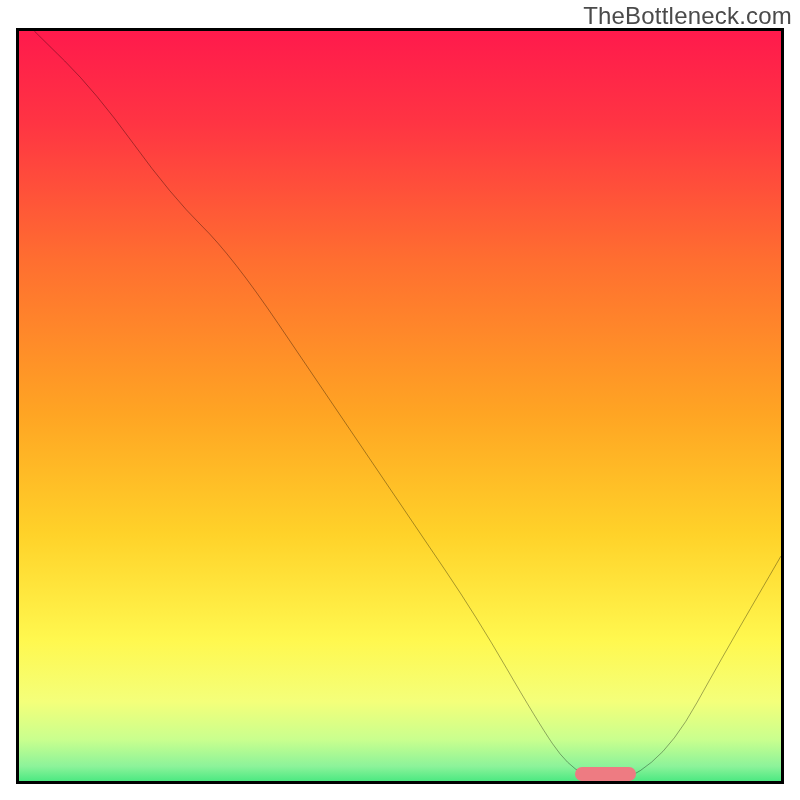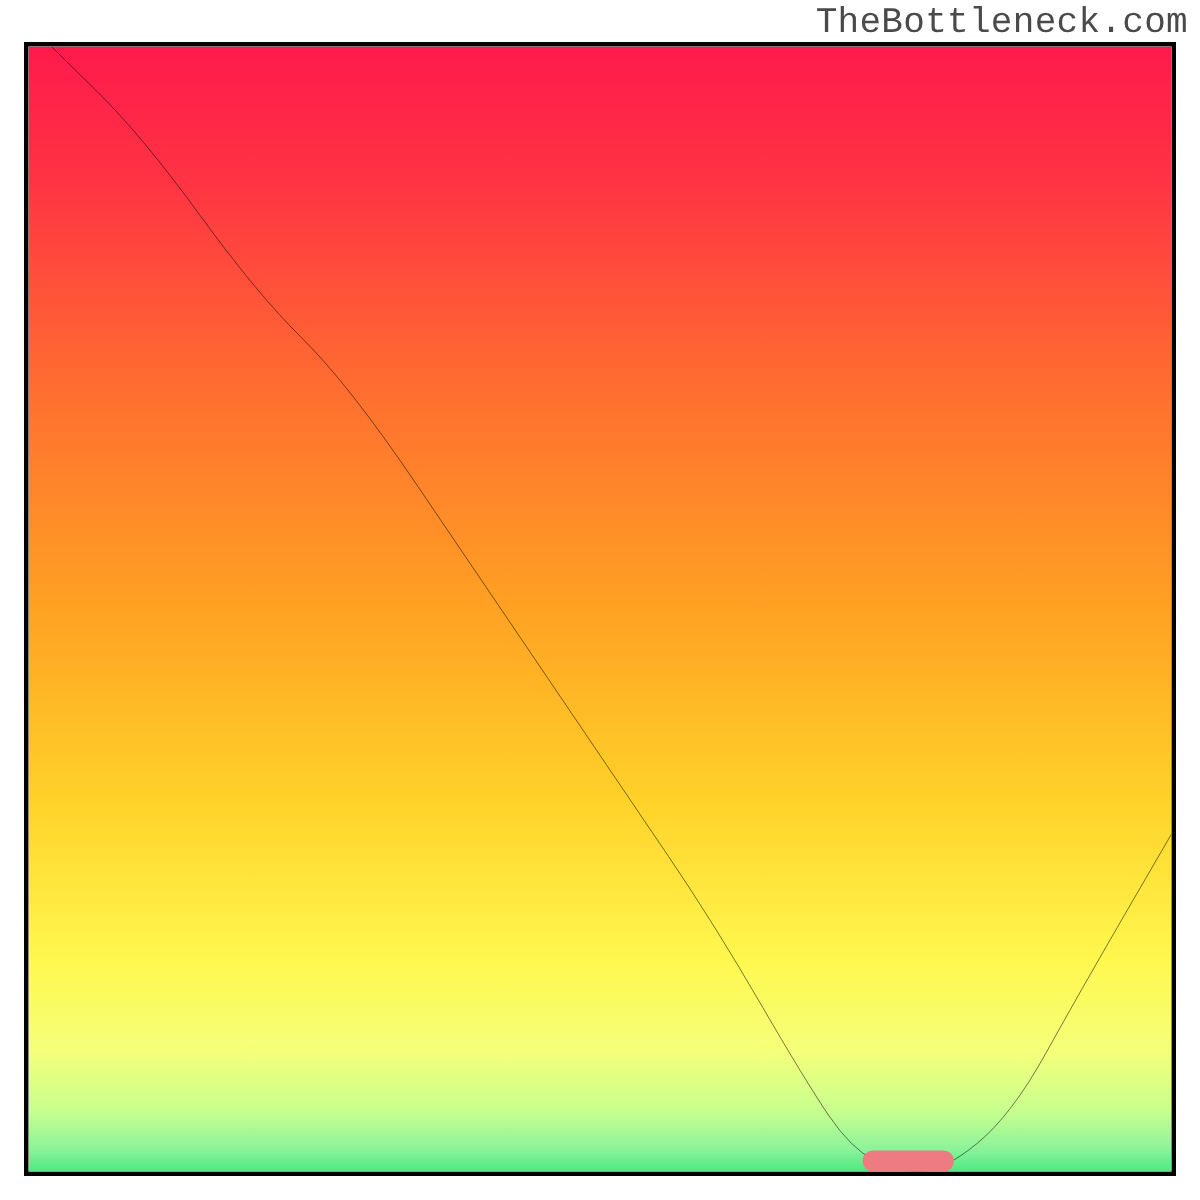--- a/index.html
+++ b/index.html
@@ -8,21 +8,20 @@
     width: 800px;
     height: 800px;
     background: #ffffff;
     font-family: Arial, Helvetica, sans-serif;
     overflow: hidden;
   }
   .stage {
     position: relative;
     width: 800px;
     height: 800px;
-    font-family: Liberation Mono, monospace;
   }
   .watermark {
     position: absolute;
     top: 2px;
     right: 8px;
     color: #4a4a4a;
     font-size: 24px;
     font-weight: 400;
     letter-spacing: 0.2px;
     user-select: none;

